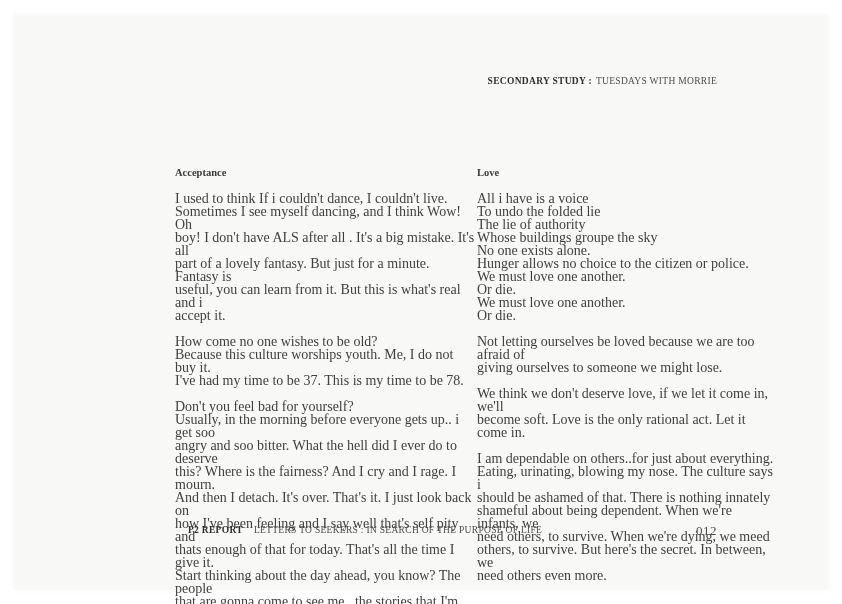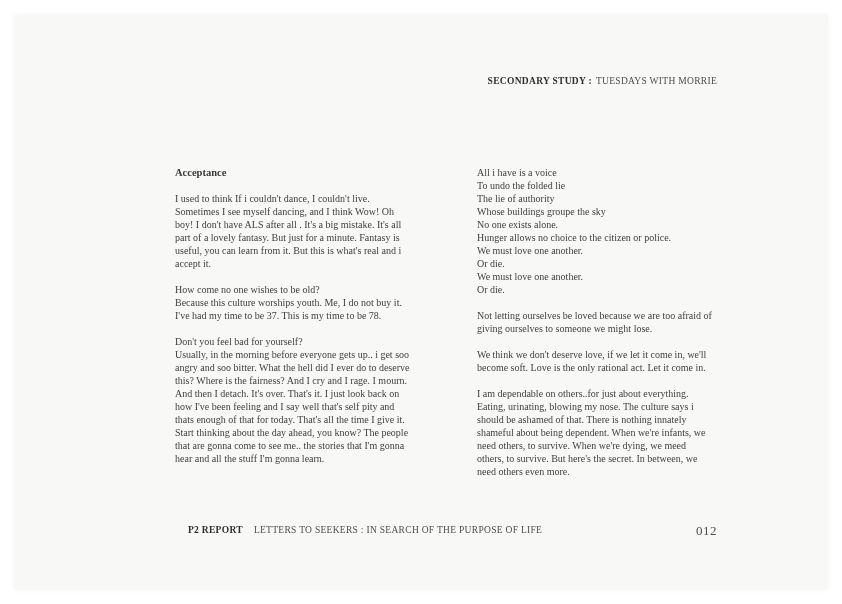--- a/index.html
+++ b/index.html
@@ -53,21 +53,21 @@
   .col-right { left: 463px; }
   .col h2 {
     margin: 0 0 13px 0;
     font-size: 10.5px;
     line-height: 13px;
     font-weight: bold;
     color: var(--heading-text, #3a3a3a);
   }
   .col p {
     margin: 0 0 13px 0;
-    font-size: 10px;
+    font-size: 14px;
     line-height: 13px;
     color: var(--body-text, #404040);
     white-space: pre-line;
   }
   .page-footer {
     position: absolute;
     top: 510px;
     left: 174px;
     font-size: 9.5px;
     line-height: 13px;
@@ -119,20 +119,21 @@
 this? Where is the fairness? And I cry and I rage. I mourn.
 And then I detach. It's over. That's it. I just look back on
 how I've been feeling and I say well that's self pity and
 thats enough of that for today. That's all the time I give it.
 Start thinking about the day ahead, you know? The people
 that are gonna come to see me.. the stories that I'm gonna
 hear and all the stuff I'm gonna learn.</p>
     </section>
 
     <section class="col col-right">
+      <h2>Love</h2>
       <p>All i have is a voice
 To undo the folded lie
 The lie of authority
 Whose buildings groupe the sky
 No one exists alone.
 Hunger allows no choice to the citizen or police.
 We must love one another.
 Or die.
 We must love one another.
 Or die.</p>

